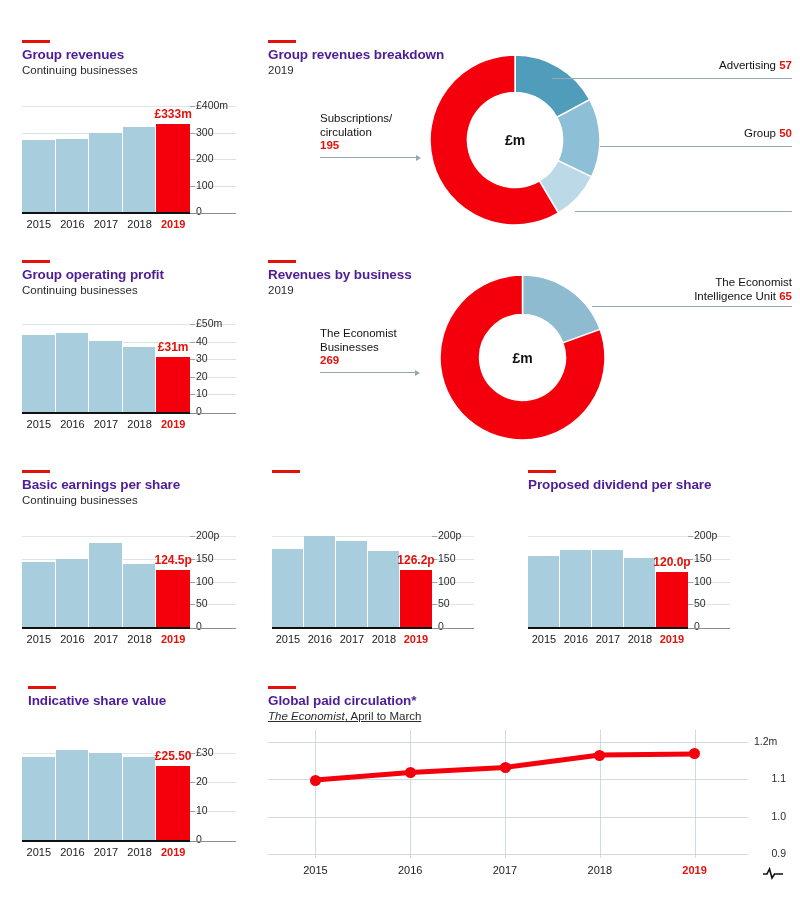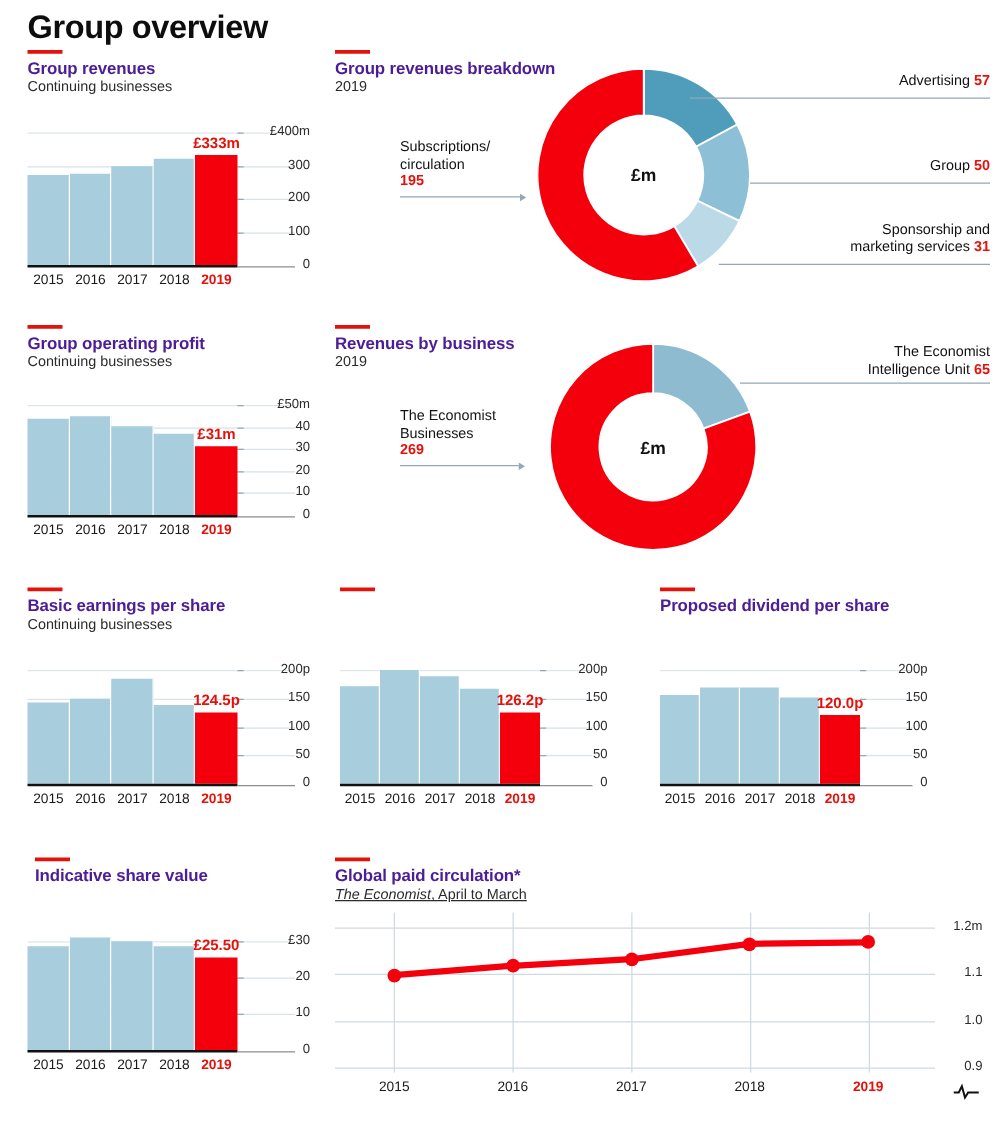--- a/index.html
+++ b/index.html
@@ -30,21 +30,21 @@
   
   .chart{position:absolute;}
   .gridline{position:absolute;height:1px;background:#d9e2e8;left:0;}
   .gridline.top{background:#dfe6ea;}
   .bar{position:absolute;bottom:0;background:#a8cddd;box-sizing:border-box;border-right:1.5px solid #ffffff;}
   .bar.last{border-right:none;}
   .bar.hl{background:#f4000c;border-right:none;}
   .baseline{position:absolute;height:2px;background:#111111;}
   .baseline-ext{position:absolute;height:1px;background:#8d8d8d;}
   .ytick{
-    position:absolute;font-size:10.5px;color:#2b2b2b;text-align:right;
+    position:absolute;font-size:10.5px;color:#2b2b2b;text-align:left;
     white-space:nowrap;line-height:10px;
   }
   .ytickmark{position:absolute;width:5px;height:1px;background:#9aa7ae;}
   .xlab{
     position:absolute;font-size:11px;color:#1a1a1a;text-align:center;
     white-space:nowrap;font-weight:400;
   }
   .xlab.hl{color:#e3120b;font-weight:700;}
   .barvalue{
     position:absolute;font-size:12px;font-weight:700;color:#e3120b;
@@ -71,21 +71,20 @@
   .lc-grid-v{position:absolute;width:1px;background:#cfdae1;}
   .lc-grid-h{position:absolute;height:1px;background:#cfdae1;}
   .lc-dot{position:absolute;width:11px;height:11px;border-radius:50%;background:#f4000c;}
   .squiggle{position:absolute;}
 </style>
 </head>
 <body>
 
 <div class="page">
 
-  <div class="main-title">Group overview</div>
 
   <div class="rule" style="left:22px;top:40px;"></div>
   <div class="panel-title" style="left:22px;top:47px;">Group revenues</div>
   <div class="panel-sub" style="left:22px;top:64px;">Continuing businesses</div>
   <div class="chart" id="c-group-revenues" style="left:22px;top:84px;width:228px;height:150px;">
       <div class="ytick" style="top: 122px; left: 174px; width: 52px;">0</div>
       <div class="gridline" style="top: 101.5px; width: 214px;"></div>
       <div class="ytickmark" style="top: 101.5px; left: 168px;"></div>
       <div class="ytick" style="top: 95.5px; left: 174px; width: 52px;">100</div>
       <div class="gridline" style="top: 75px; width: 214px;"></div>
@@ -130,25 +129,20 @@
     <span class="num">57</span>
   </div>
   <div class="lead-line" style="left:552px;top:78px;width:240px;"></div>
 
   <div class="dlabel r" style="right:8px;top:127px;">
     <span>Group</span>
     <span class="num">50</span>
   </div>
   <div class="lead-line" style="left:600px;top:146px;width:192px;"></div>
 
-  <div class="dlabel r" style="right:8px;top:178px;">
-    <div>Sponsorship and</div>
-    <div><span>marketing services</span>
-      <span class="num">31</span></div>
-  </div>
   <div class="lead-line" style="left:575px;top:211px;width:217px;"></div>
 
   <div class="dlabel" style="left:320px;top:112px;">
     <div>Subscriptions/</div>
     <div>circulation</div>
     <div class="num">195</div>
   </div>
   <div class="lead-line" style="left:320px;top:157px;width:96px;"></div>
   <div class="lead-arrow" style="left:416px;top:155px;"></div>
 

